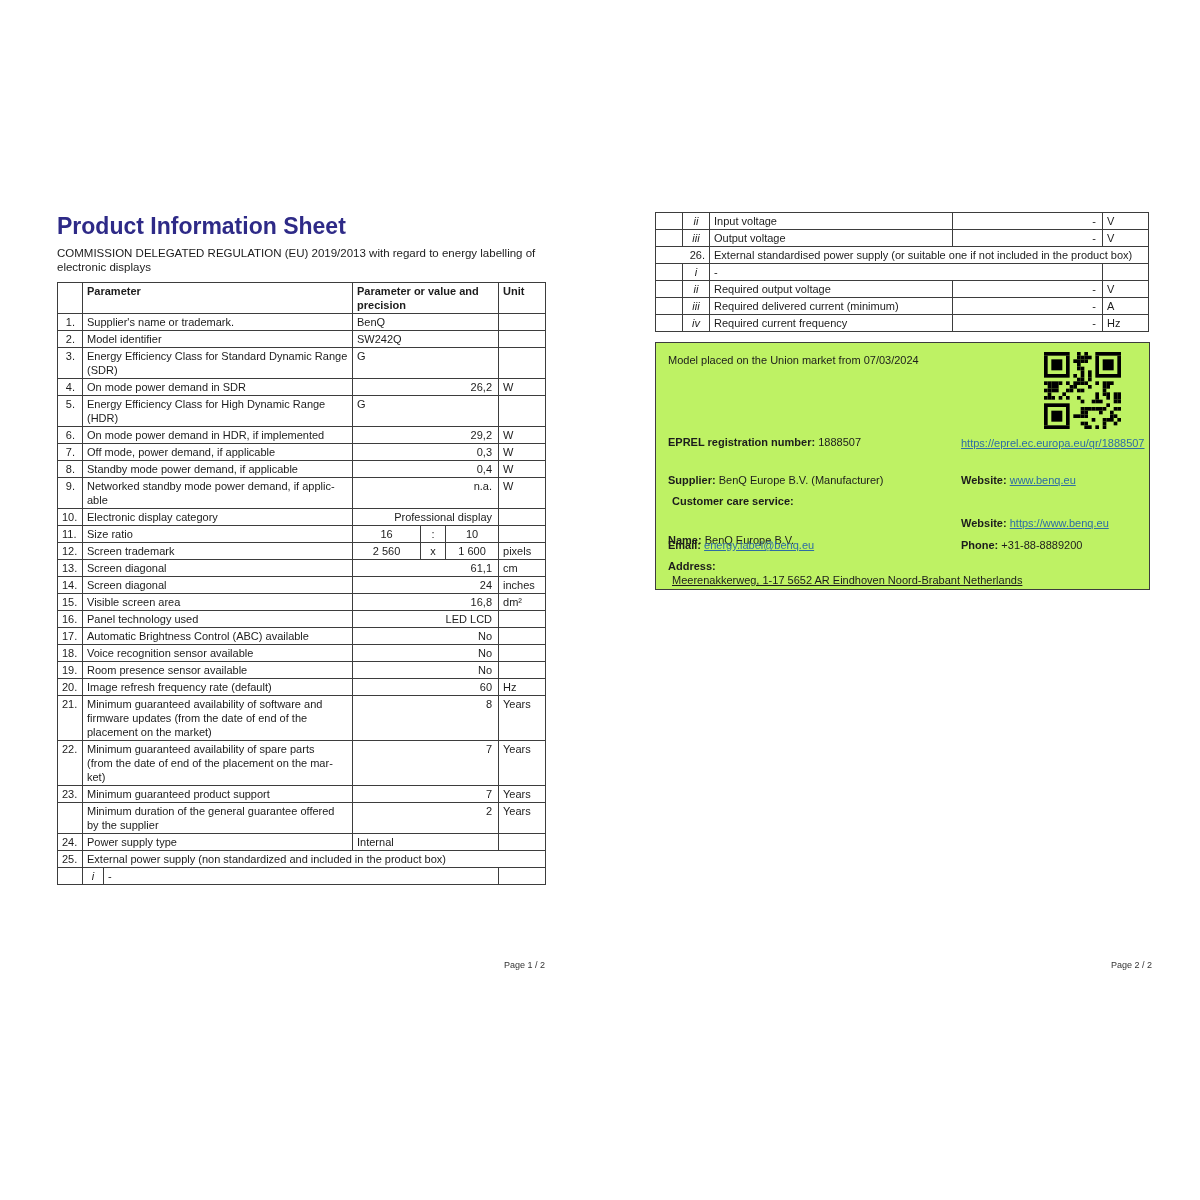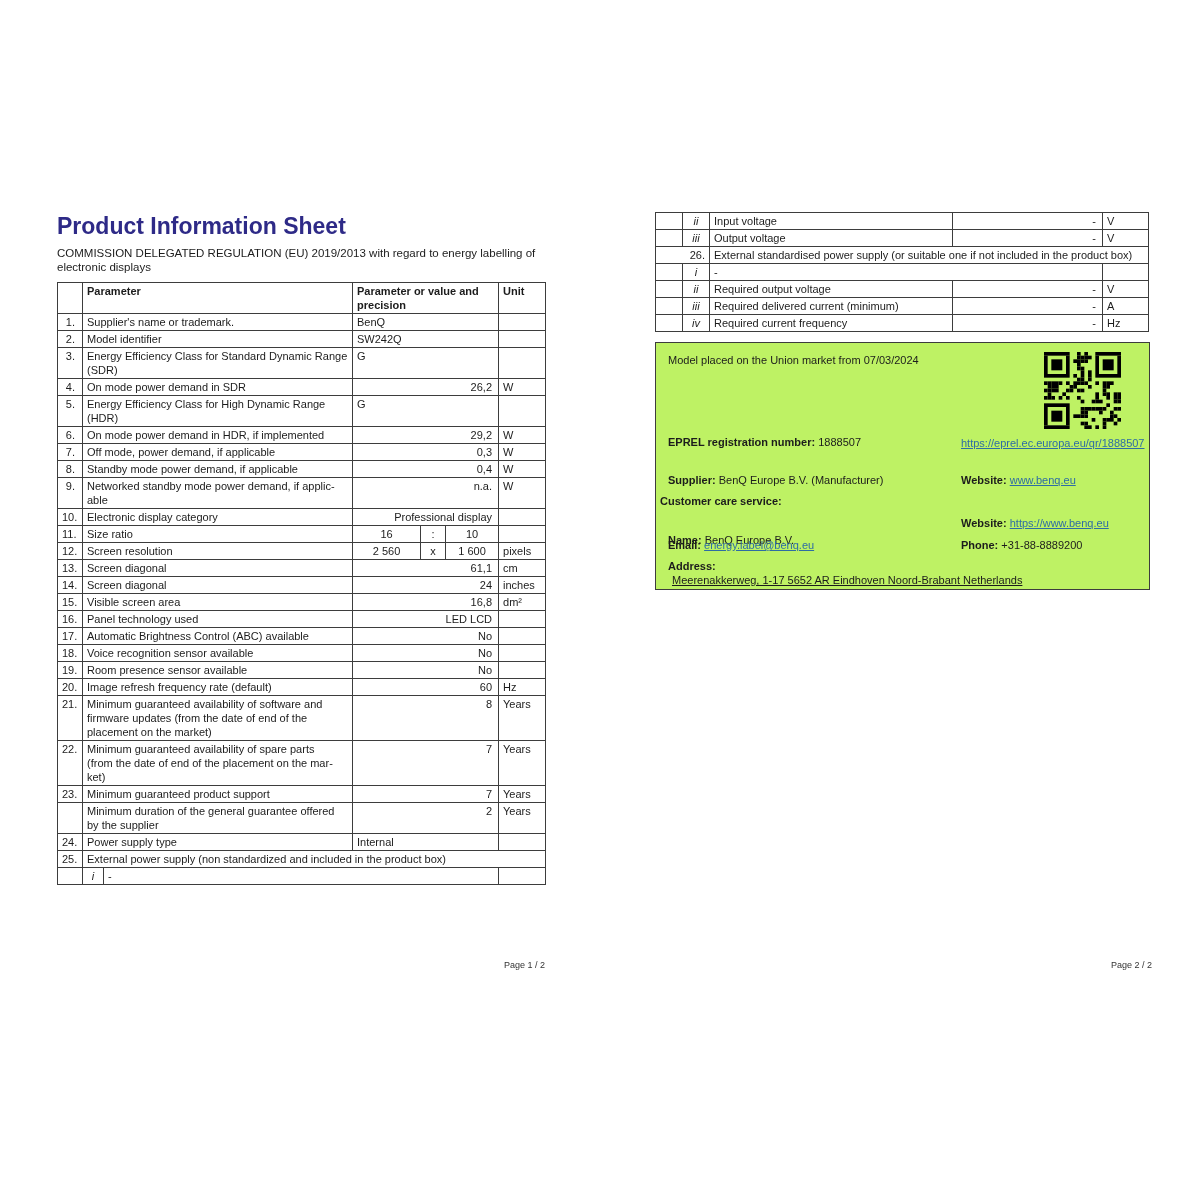--- a/index.html
+++ b/index.html
@@ -125,21 +125,21 @@
         <tr>
           <td class="num">11.</td>
           <td colspan="2">Size ratio</td>
           <td class="c">16</td>
           <td class="c">:</td>
           <td class="c">10</td>
           <td></td>
         </tr>
         <tr>
           <td class="num">12.</td>
-          <td colspan="2">Screen resolution</td>
+          <td colspan="2">Screen trademark</td>
           <td class="c">2 560</td>
           <td class="c">x</td>
           <td class="c">1 600</td>
           <td>pixels</td>
         </tr>
         <tr>
           <td class="num">13.</td>
           <td class="pre" colspan="2">Screen diagonal</td>
           <td class="pre r" colspan="3">61,1</td>
           <td>cm</td>
@@ -431,21 +431,21 @@
 
   <div class="abs" style="left:12px;top:131px;">
     <b>Supplier:</b>
     <span>BenQ Europe B.V. (Manufacturer)</span>
   </div>
   <div class="abs" style="left:305px;top:131px;">
     <b>Website:</b>
     <a href="#">www.benq.eu</a>
   </div>
 
-  <div class="abs" style="left:4px;top:152px;">
+  <div class="abs" style="left:16px;top:152px;">
     <b>Customer care service:</b>
   </div>
 
   <div class="abs" style="left:12px;top:174px;margin-top:17px;">
     <b>Name:</b>
     <span>BenQ Europe B.V.</span>
   </div>
   <div class="abs" style="left:305px;top:174px;">
     <b>Website:</b>
     <a href="#">https://www.benq.eu</a>

